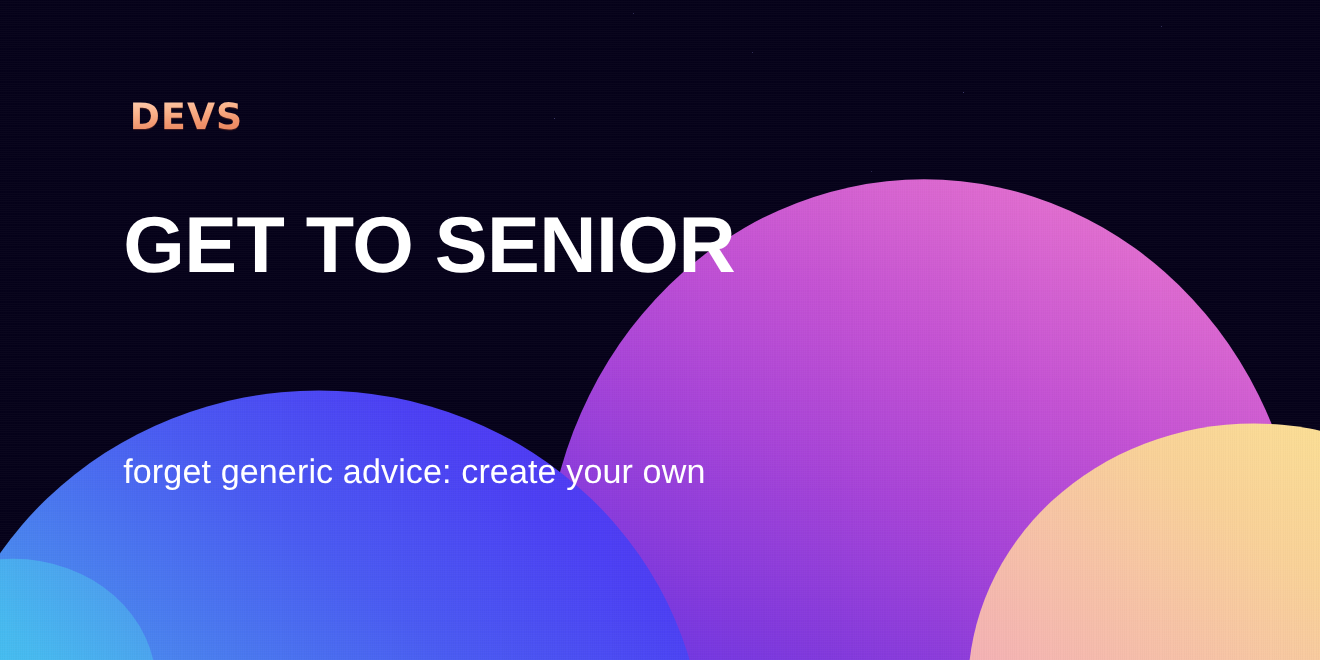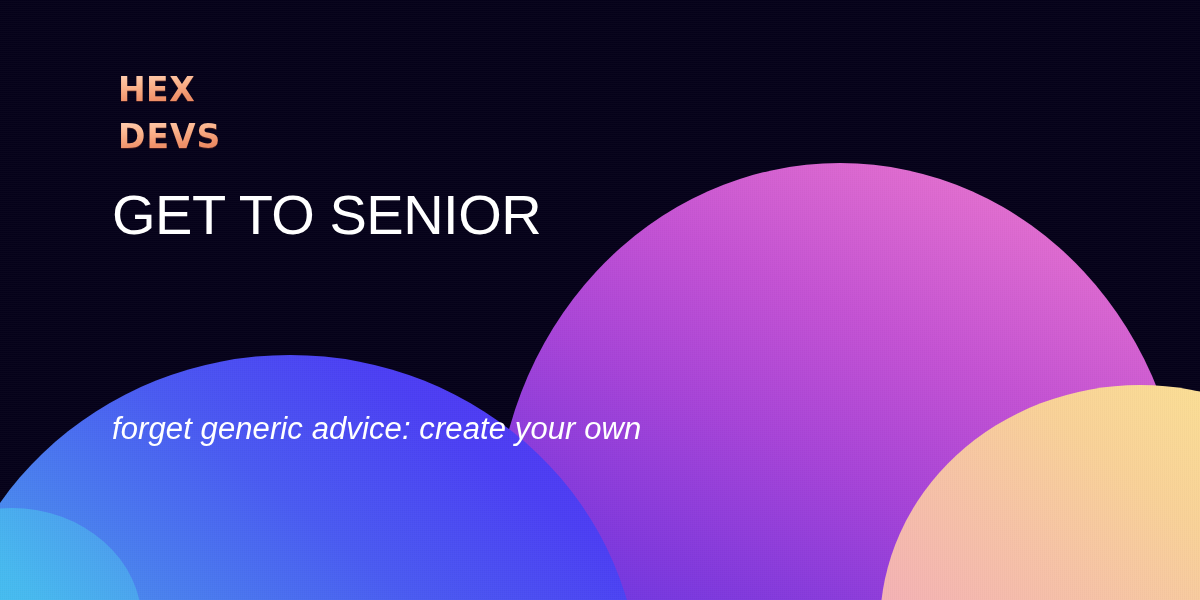--- a/index.html
+++ b/index.html
@@ -130,58 +130,56 @@
     color:transparent;
     text-shadow:0 1px 0 rgba(120,50,25,.0);
     filter:drop-shadow(0 1px 0 rgba(160,70,40,.35));
   }
   #logo .logo-line-2 { letter-spacing:1px;margin-top:16px; }
 
   
   #headline {
     position:absolute; left:112px; top:188px;
     font-family:"Liberation Sans", sans-serif;
-    font-weight:400;
-    font-size:56px;
+    font-weight:700;
+    font-size:72px;
     line-height:.98;
     letter-spacing:-.5px;
     color:#ffffff;
   }
   #headline .hl-line { display:block; white-space:nowrap; }
 
   
   #subhead {
     position:absolute; left:112px; top:405px;
     font-family:"Liberation Sans", sans-serif;
     font-weight:400;
     font-size:31px;
     line-height:1.52;
     letter-spacing:.1px;
     color:#ffffff;
-    font-style:italic;
   }
   #subhead .sub-line { display:block; white-space:nowrap; }
 </style>
 </head>
 <body>
 
 <div id="banner">
 
   <div class="blob" id="blob-purple"></div>
   <div class="blob" id="blob-blue"></div>
   <div class="blob" id="blob-cyan-nub"></div>
   <div class="blob" id="blob-peach"></div>
 
   <div class="grain"></div>
   <div class="speckle"></div>
 
   <div id="content">
 
     <div id="logo">
-      <span class="logo-line logo-line-1">HEX</span>
       <span class="logo-line logo-line-2">DEVS</span>
     </div>
 
     <h1 id="headline">
       <span class="hl-line">GET TO SENIOR</span>
     </h1>
 
     <p id="subhead">
       <span class="sub-line">forget generic advice: create your own</span>
     </p>

